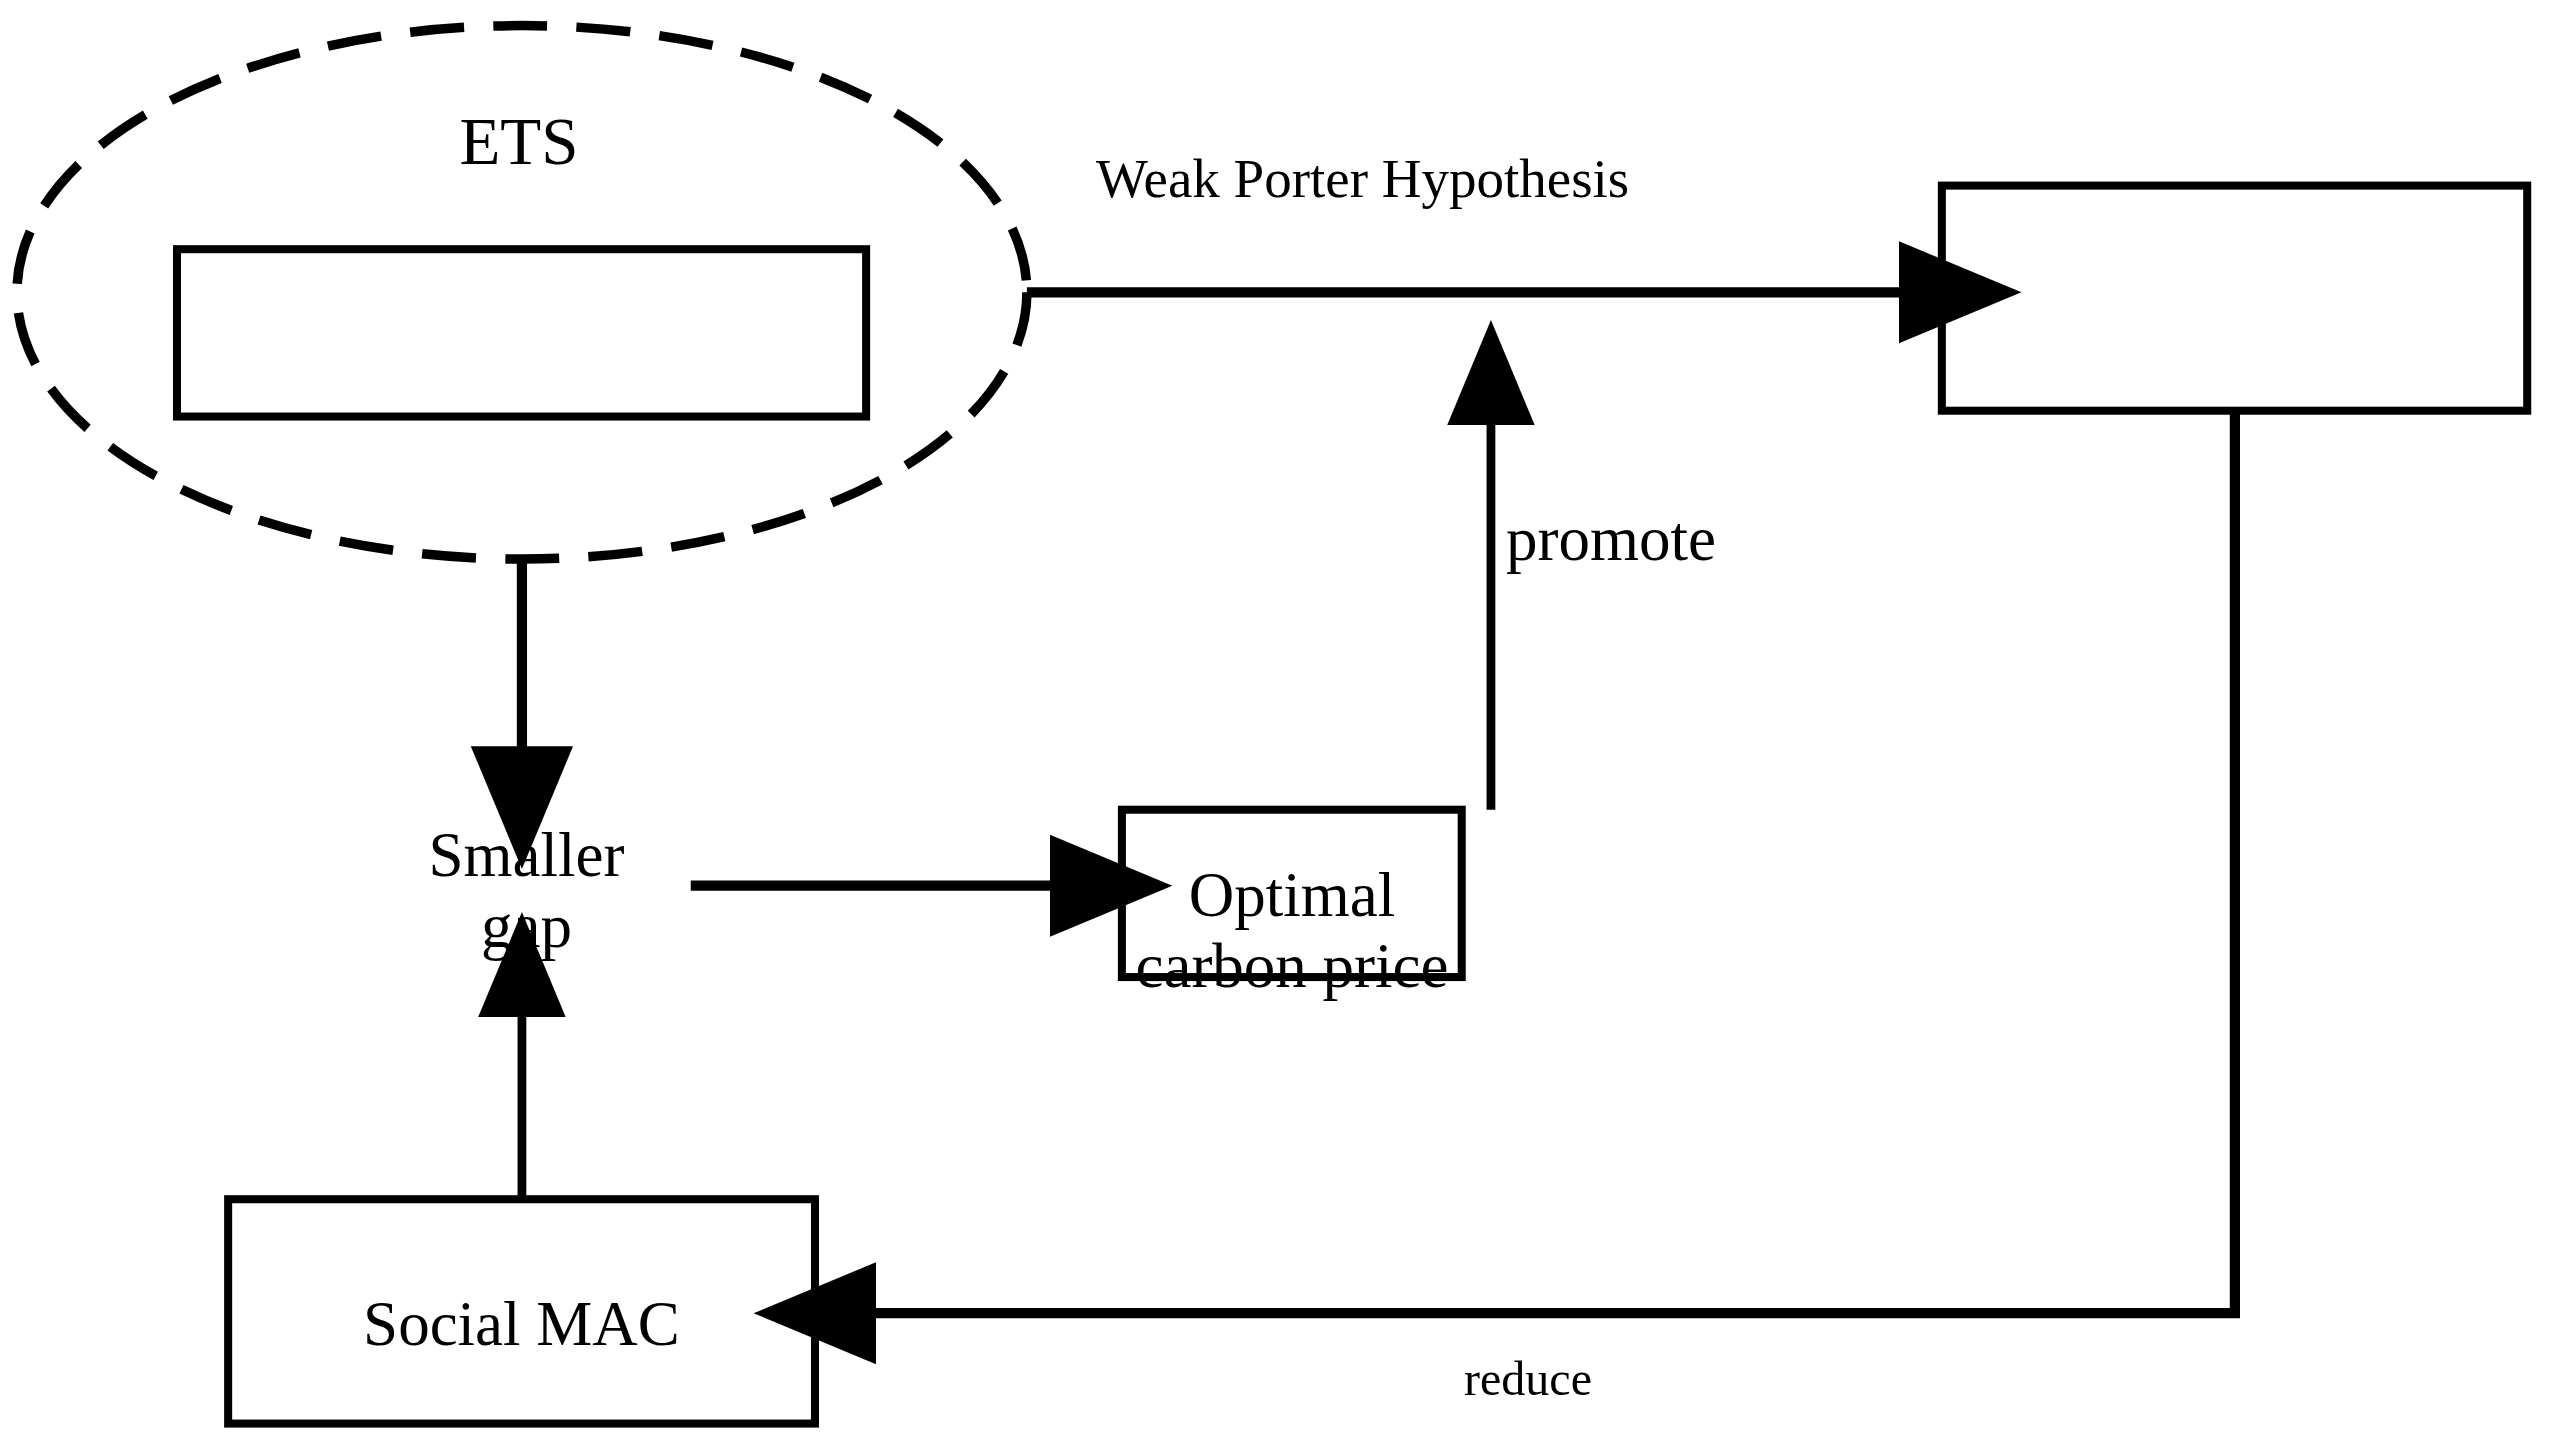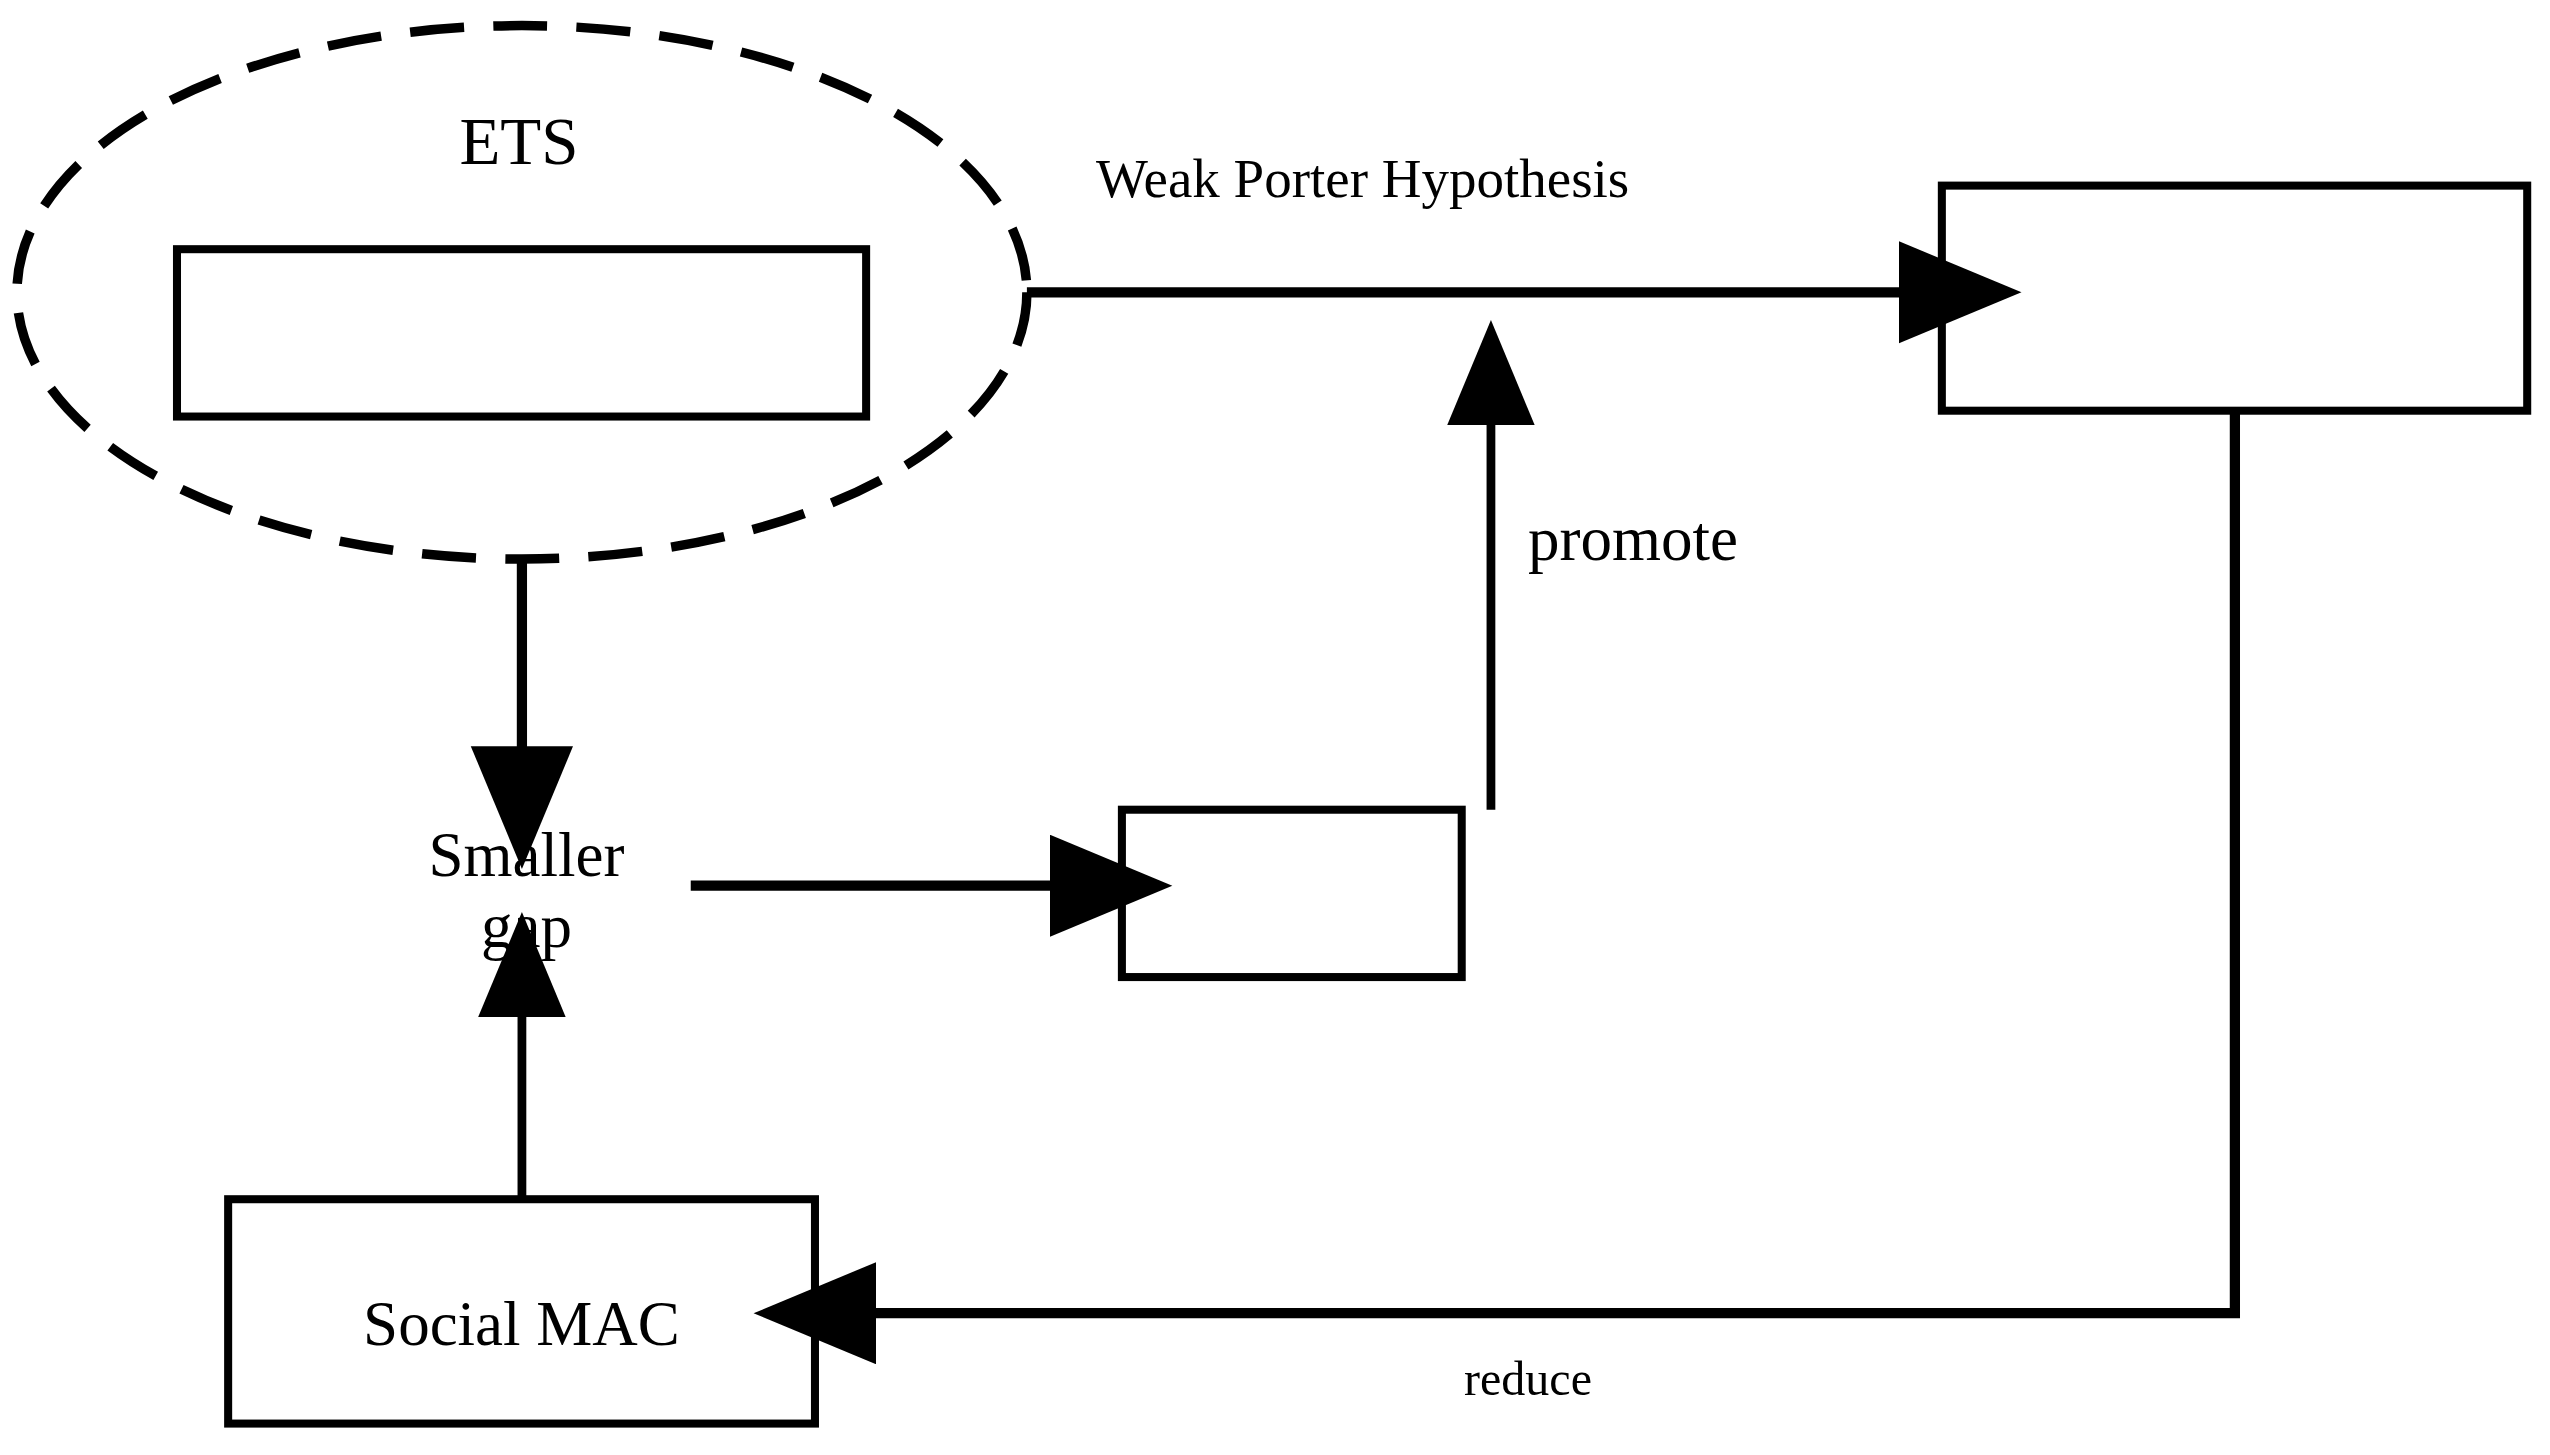--- a/index.html
+++ b/index.html
@@ -39,21 +39,21 @@
     font-family: "Liberation Serif", "DejaVu Serif", serif;
     font-weight: 400;
     line-height: 1.12;
     white-space: pre-line;
     user-select: none;
   }
   .lbl-ets        { left: 310px;  top: 88px;  width: 418px;  font-size: 67px; }
   .lbl-regional   { left: 177px;  top: 267px;  width: 689px;  font-size: 63px; }
   .lbl-weak       { left: 1096px; top: 148px;  width: 746px; font-size: 55px; text-align: left; }
   .lbl-techinno   { left: 1942px; top: 211px;  width: 585px;  font-size: 63px; }
-  .lbl-promote    { left: 1506px; top: 504px;  width: 307px;  font-size: 63px; text-align: left; margin-left: 22px; }
+  .lbl-promote    { left: 1506px; top: 504px;  width: 307px;  font-size: 63px; text-align: left; }
   .lbl-smaller    { left: 351px;  top: 804px; width: 351px;  font-size: 63px; }
   .lbl-optimal    { left: 1122px; top: 844px; width: 340px;  font-size: 63px; }
   .lbl-socialmac  { left: 228px;  top: 1273px; width: 587px;  font-size: 63px; }
   .lbl-reduce     { left: 1411px; top: 1352px; width: 234px;  font-size: 48px; text-align: center; }
 </style>
 </head>
 <body>
 
 <div id="stage">
 
@@ -100,19 +100,20 @@
 
 
   <div class="edge-label lbl-weak">Weak Porter Hypothesis</div>
 
 
   <div class="edge-label lbl-promote">promote</div>
 
   <div class="node-label lbl-smaller">Smaller
 gap</div>
 
+  <div class="node-label lbl-optimal">Optimal carbon price</div>
 
   <div class="node-label lbl-socialmac">Social MAC</div>
 
   <div class="edge-label lbl-reduce">reduce</div>
 
 </div>
 
 
 </body></html>

